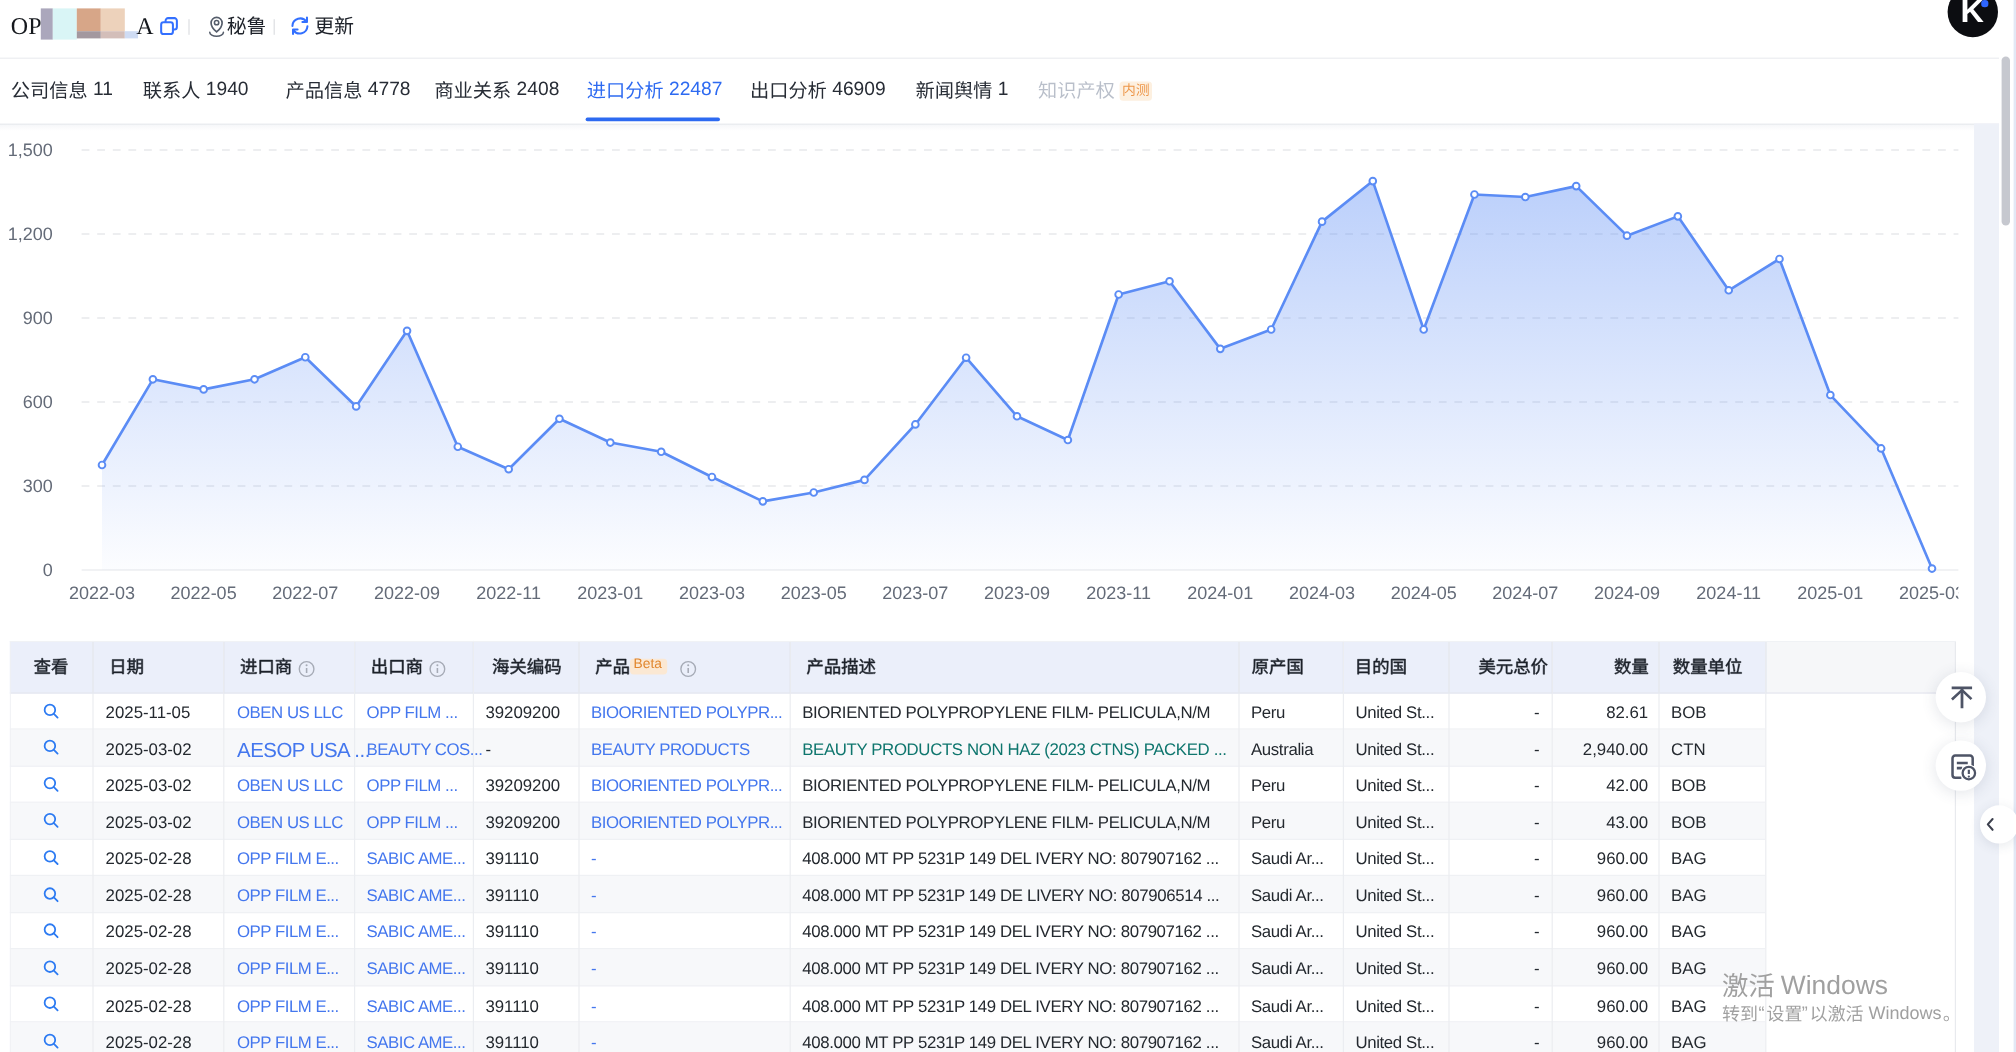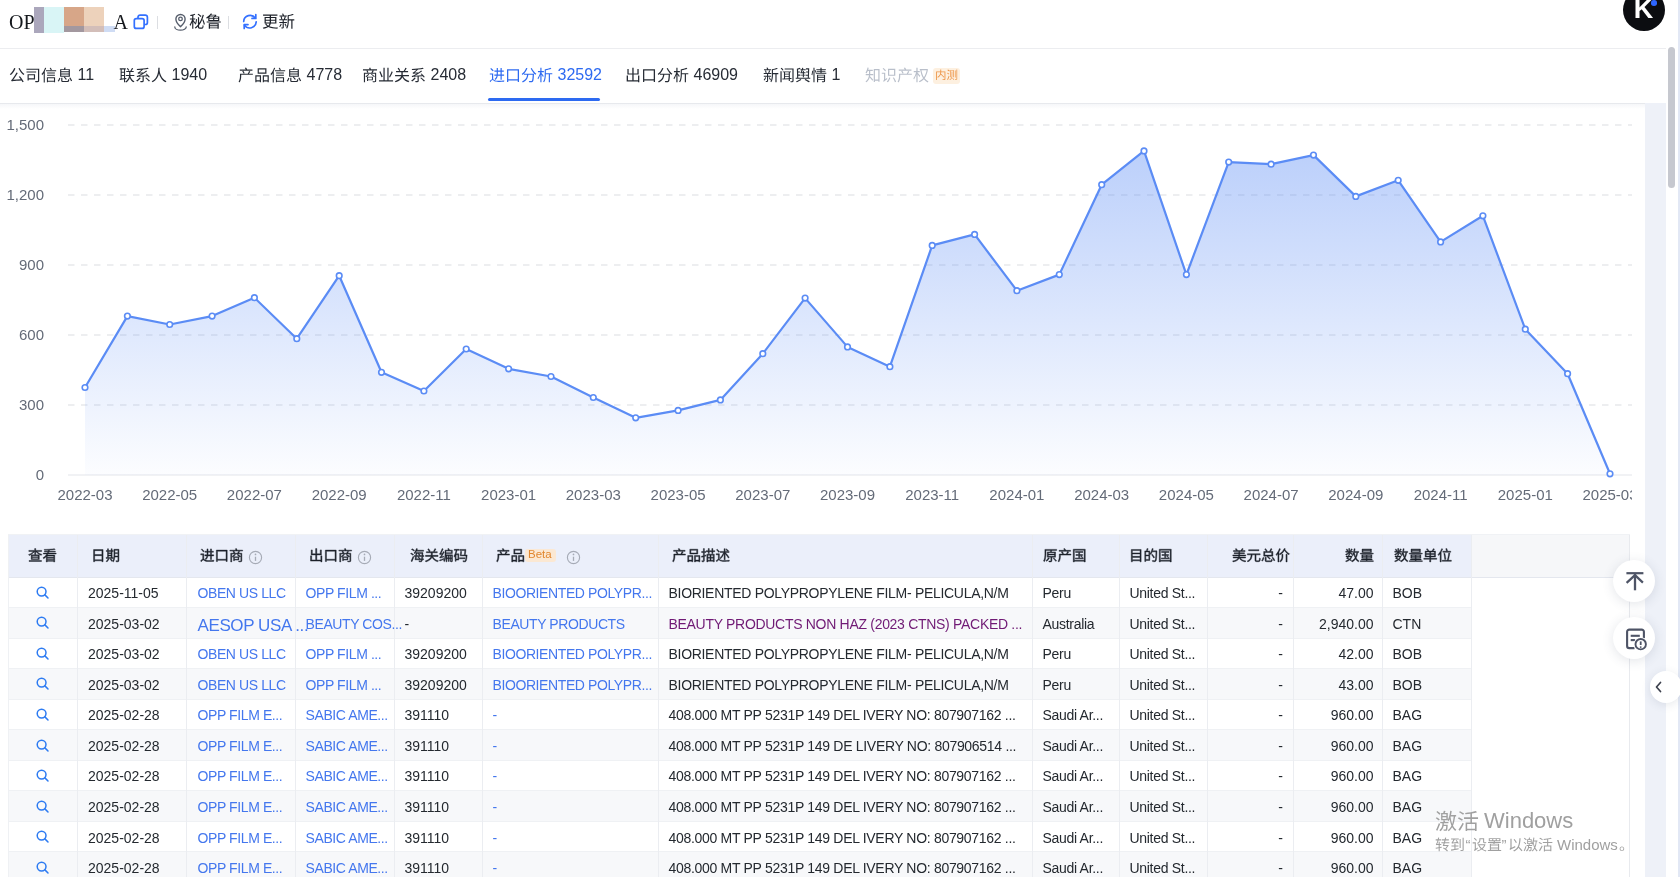--- a/index.html
+++ b/index.html
@@ -230,21 +230,21 @@
     <svg style="position:absolute;left:865.0px;top:66.92px;overflow:visible" width="64.0" height="20.8">
       <use href="#g77E5" fill="#b9bfca" transform="translate(0.0,14.08) scale(0.0160,-0.0160)"></use>
       <use href="#g8BC6" fill="#b9bfca" transform="translate(16.0,14.08) scale(0.0160,-0.0160)"></use>
       <use href="#g4EA7" fill="#b9bfca" transform="translate(32.0,14.08) scale(0.0160,-0.0160)"></use>
       <use href="#g6743" fill="#b9bfca" transform="translate(48.0,14.08) scale(0.0160,-0.0160)"></use>
     </svg>
     <div style="position:absolute;left:77.5px;top:67.45px;font-family:'Liberation Sans',sans-serif;font-size:16.0px;color:#272c35;line-height:1;white-space:pre">11</div>
     <div style="position:absolute;left:171.5px;top:67.45px;font-family:'Liberation Sans',sans-serif;font-size:16.0px;color:#272c35;line-height:1;white-space:pre">1940</div>
     <div style="position:absolute;left:306.5px;top:67.45px;font-family:'Liberation Sans',sans-serif;font-size:16.0px;color:#272c35;line-height:1;white-space:pre">4778</div>
     <div style="position:absolute;left:430.5px;top:67.45px;font-family:'Liberation Sans',sans-serif;font-size:16.0px;color:#272c35;line-height:1;white-space:pre">2408</div>
-    <div style="position:absolute;left:557.5px;top:67.45px;font-family:'Liberation Sans',sans-serif;font-size:16.0px;color:#2d6af1;line-height:1;white-space:pre">32592</div>
+    <div style="position:absolute;left:557.5px;top:67.45px;font-family:'Liberation Sans',sans-serif;font-size:16.0px;color:#2d6af1;line-height:1;white-space:pre">22487</div>
     <div style="position:absolute;left:693.5px;top:67.45px;font-family:'Liberation Sans',sans-serif;font-size:16.0px;color:#272c35;line-height:1;white-space:pre">46909</div>
     <div style="position:absolute;left:831.5px;top:67.45px;font-family:'Liberation Sans',sans-serif;font-size:16.0px;color:#272c35;line-height:1;white-space:pre">1</div>
     <div style="position:absolute;left:933.0px;top:67.5px;width:27.0px;height:16.5px;background:#fdf0e0;border-radius:3px"></div>
     <svg style="position:absolute;left:935.0px;top:69.38px;overflow:visible" width="23.0" height="15.0">
       <use href="#g5185" fill="#ed9445" transform="translate(0.0,10.12) scale(0.0115,-0.0115)"></use>
       <use href="#g6D4B" fill="#ed9445" transform="translate(11.5,10.12) scale(0.0115,-0.0115)"></use>
     </svg>
     <div style="position:absolute;left:488.0px;top:98.0px;width:112.0px;height:3.0px;background:#2d6af1;border-radius:1.5px"></div>
     <div style="position:absolute;left:0.0px;top:102.5px;width:1666.0px;height:1.0px;background:#e7e9ed"></div>
     <div style="position:absolute;left:0.0px;top:103.5px;width:1666.0px;height:5.0px;background:linear-gradient(rgba(228,231,238,0.35),rgba(228,231,238,0))"></div>
@@ -376,32 +376,32 @@
       </svg>
       <div style="position:absolute;left:80.0px;top:52.12px;font-family:'Liberation Sans',sans-serif;font-size:14.0px;color:#24292f;line-height:1;white-space:pre">2025-11-05</div>
       <div style="position:absolute;left:189.5px;top:52.12px;font-family:'Liberation Sans',sans-serif;font-size:14.0px;color:#4477ee;line-height:1;white-space:pre;letter-spacing:-0.40px">OBEN US LLC</div>
       <div style="position:absolute;left:297.5px;top:52.12px;font-family:'Liberation Sans',sans-serif;font-size:14.0px;color:#4477ee;line-height:1;white-space:pre;letter-spacing:-0.40px">OPP FILM ...</div>
       <div style="position:absolute;left:396.5px;top:52.12px;font-family:'Liberation Sans',sans-serif;font-size:14.0px;color:#24292f;line-height:1;white-space:pre">39209200</div>
       <div style="position:absolute;left:484.5px;top:52.12px;font-family:'Liberation Sans',sans-serif;font-size:14.0px;color:#4477ee;line-height:1;white-space:pre;letter-spacing:-0.40px">BIOORIENTED POLYPR...</div>
       <div style="position:absolute;left:660.5px;top:52.12px;font-family:'Liberation Sans',sans-serif;font-size:14.0px;color:#24292f;line-height:1;white-space:pre;letter-spacing:-0.30px">BIORIENTED POLYPROPYLENE FILM- PELICULA,N/M</div>
       <div style="position:absolute;left:1034.5px;top:52.12px;font-family:'Liberation Sans',sans-serif;font-size:14.0px;color:#24292f;line-height:1;white-space:pre;letter-spacing:-0.30px">Peru</div>
       <div style="position:absolute;left:1121.5px;top:52.12px;font-family:'Liberation Sans',sans-serif;font-size:14.0px;color:#24292f;line-height:1;white-space:pre;letter-spacing:-0.30px">United St...</div>
       <div style="position:absolute;left:1199.0px;top:52.12px;font-family:'Liberation Sans',sans-serif;font-size:14.0px;color:#24292f;line-height:1;white-space:pre;width:76.0px;text-align:right;white-space:nowrap">-</div>
-      <div style="position:absolute;left:1285.5px;top:52.12px;font-family:'Liberation Sans',sans-serif;font-size:14.0px;color:#24292f;line-height:1;white-space:pre;width:80.0px;text-align:right;white-space:nowrap">47.00</div>
+      <div style="position:absolute;left:1285.5px;top:52.12px;font-family:'Liberation Sans',sans-serif;font-size:14.0px;color:#24292f;line-height:1;white-space:pre;width:80.0px;text-align:right;white-space:nowrap">82.61</div>
       <div style="position:absolute;left:1384.5px;top:52.12px;font-family:'Liberation Sans',sans-serif;font-size:14.0px;color:#24292f;line-height:1;white-space:pre">BOB</div>
       <svg class="abs" style="left:27px;top:81.3px" width="16" height="16" viewBox="0 0 16 16" fill="none">
         <circle cx="6.6" cy="6.6" r="4.4" stroke="#2d7bf2" stroke-width="1.5"></circle>
         <line x1="9.9" y1="9.9" x2="13" y2="13" stroke="#2d7bf2" stroke-width="1.5" stroke-linecap="round"></line>
       </svg>
       <div style="position:absolute;left:80.0px;top:82.67px;font-family:'Liberation Sans',sans-serif;font-size:14.0px;color:#24292f;line-height:1;white-space:pre">2025-03-02</div>
       <div style="position:absolute;left:189.5px;top:82.67px;font-family:'Liberation Sans',sans-serif;font-size:17px;color:#4477ee;line-height:1;white-space:pre;letter-spacing:-0.40px">AESOP USA ...</div>
       <div style="position:absolute;left:297.5px;top:82.67px;font-family:'Liberation Sans',sans-serif;font-size:14.0px;color:#4477ee;line-height:1;white-space:pre;letter-spacing:-0.40px">BEAUTY COS...</div>
       <div style="position:absolute;left:396.5px;top:82.67px;font-family:'Liberation Sans',sans-serif;font-size:14.0px;color:#24292f;line-height:1;white-space:pre">-</div>
       <div style="position:absolute;left:484.5px;top:82.67px;font-family:'Liberation Sans',sans-serif;font-size:14.0px;color:#4477ee;line-height:1;white-space:pre;letter-spacing:-0.40px">BEAUTY PRODUCTS</div>
-      <div style="position:absolute;left:660.5px;top:82.67px;font-family:'Liberation Sans',sans-serif;font-size:14.0px;color:#701a75;line-height:1;white-space:pre;letter-spacing:-0.30px">BEAUTY PRODUCTS NON HAZ (2023 CTNS) PACKED ...</div>
+      <div style="position:absolute;left:660.5px;top:82.67px;font-family:'Liberation Sans',sans-serif;font-size:14.0px;color:#0f766e;line-height:1;white-space:pre;letter-spacing:-0.30px">BEAUTY PRODUCTS NON HAZ (2023 CTNS) PACKED ...</div>
       <div style="position:absolute;left:1034.5px;top:82.67px;font-family:'Liberation Sans',sans-serif;font-size:14.0px;color:#24292f;line-height:1;white-space:pre;letter-spacing:-0.30px">Australia</div>
       <div style="position:absolute;left:1121.5px;top:82.67px;font-family:'Liberation Sans',sans-serif;font-size:14.0px;color:#24292f;line-height:1;white-space:pre;letter-spacing:-0.30px">United St...</div>
       <div style="position:absolute;left:1199.0px;top:82.67px;font-family:'Liberation Sans',sans-serif;font-size:14.0px;color:#24292f;line-height:1;white-space:pre;width:76.0px;text-align:right;white-space:nowrap">-</div>
       <div style="position:absolute;left:1285.5px;top:82.67px;font-family:'Liberation Sans',sans-serif;font-size:14.0px;color:#24292f;line-height:1;white-space:pre;width:80.0px;text-align:right;white-space:nowrap">2,940.00</div>
       <div style="position:absolute;left:1384.5px;top:82.67px;font-family:'Liberation Sans',sans-serif;font-size:14.0px;color:#24292f;line-height:1;white-space:pre">CTN</div>
       <svg class="abs" style="left:27px;top:111.9px" width="16" height="16" viewBox="0 0 16 16" fill="none">
         <circle cx="6.6" cy="6.6" r="4.4" stroke="#2d7bf2" stroke-width="1.5"></circle>
         <line x1="9.9" y1="9.9" x2="13" y2="13" stroke="#2d7bf2" stroke-width="1.5" stroke-linecap="round"></line>
       </svg>
       <div style="position:absolute;left:80.0px;top:113.22px;font-family:'Liberation Sans',sans-serif;font-size:14.0px;color:#24292f;line-height:1;white-space:pre">2025-03-02</div>

